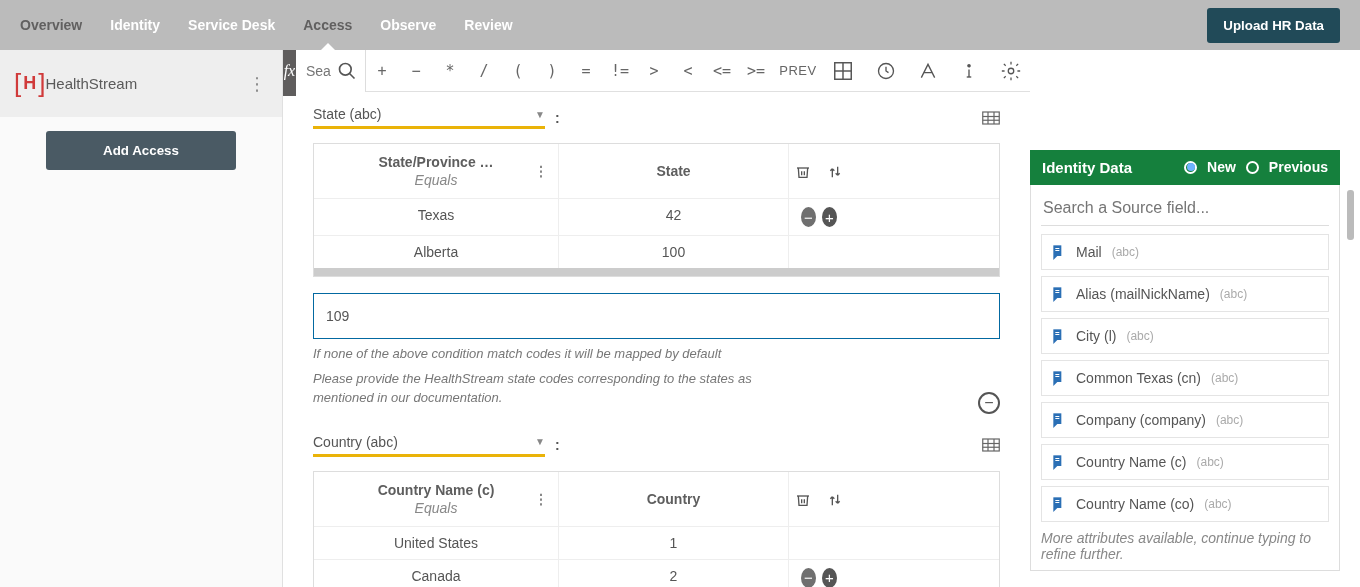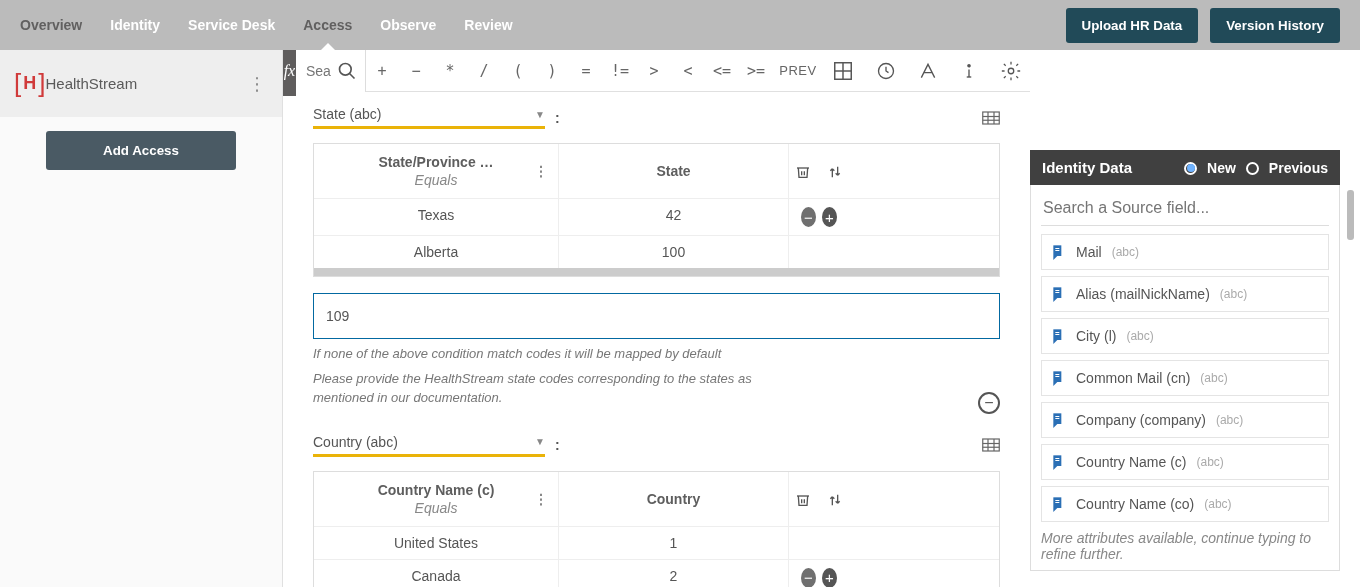--- a/index.html
+++ b/index.html
@@ -50,21 +50,21 @@
   .map-cell { padding: 8px 12px; text-align: center; color: #555; }
   .scroll-strip { height: 8px; background: #ccc; margin-top: 0; }
   .row-pm { display: flex; gap: 6px; align-items: center; justify-content: flex-start; }
   .pm { width: 20px; height: 20px; border-radius: 50%; background: #6f6f6f; color: #fff; display: flex; align-items: center; justify-content: center; font-size: 15px; line-height: 1; cursor: pointer; }
   .pm.plus { background: #555; }
   .default-box { border: 1px solid #0369a1; padding: 14px 12px; margin-top: 16px; color: #555; }
   .hint { font-style: italic; color: #777; font-size: 13px; margin-top: 6px; line-height: 1.45; }
   .circle-outline { width: 22px; height: 22px; border: 2px solid #555; border-radius: 50%; display: flex; align-items: center; justify-content: center; color: #555; font-size: 16px; line-height: 1; cursor: pointer; }
   .side-panel { width: 310px; margin: 100px 20px 0 0; position: relative; }
   .side-scroll { position: absolute; right: -14px; top: 40px; width: 7px; height: 50px; background: #bbb; border-radius: 3px; }
-  .panel-head { background: #404040; color: #fff; display: flex; align-items: flex-end; padding: 9px 12px; font-weight: 600; }
+  .panel-head { background: #15803d; color: #fff; display: flex; align-items: flex-start; padding: 9px 12px; font-weight: 600; }
   .panel-title { font-size: 15px; }
   .radio-group { margin-left: auto; display: flex; gap: 10px; align-items: center; font-size: 14px; font-weight: 600; }
   .radio { width: 13px; height: 13px; border-radius: 50%; border: 2px solid #fff; display: inline-block; position: relative; }
   .radio.checked::after { content: ''; position: absolute; inset: 0; margin: auto; width: 8px; height: 8px; background: #6fb3ff; border-radius: 50%; }
   .panel-body { border: 1px solid #ddd; border-top: none; padding: 8px 10px 4px; }
   .panel-search { width: 100%; border: none; border-bottom: 1px solid #ddd; padding: 6px 2px 8px; outline: none; font-size: 16px; margin-bottom: 8px; }
   .field-item { border: 1px solid #e4e4e4; padding: 8px 8px; margin-bottom: 6px; display: flex; align-items: center; gap: 10px; cursor: grab; background: #fff; }
   .field-icon { width: 16px; height: 18px; display: inline-block; }
   .field-label { color: #555; font-size: 14px; font-weight: 500; }
   .field-type { color: #aaa; font-size: 12px; }
@@ -79,21 +79,20 @@
   <div class="tabs">
     <div class="tab dark">Overview</div>
     <div class="tab">Identity</div>
     <div class="tab">Service Desk</div>
     <div class="tab dark active">Access</div>
     <div class="tab">Observe</div>
     <div class="tab">Review</div>
   </div>
   <div class="spacer"></div>
   <button class="btn">Upload HR Data</button>
-  <button class="btn">Version History</button>
 </div>
 
 <div class="layout">
 
   <div class="sidebar">
     <div class="app-card">
       <span class="app-logo-wrap">
         <span class="app-logo-bracket">[</span>
         <span style="color:#d03a3a;font-weight:bold;font-size:18px;padding:0 2px;">H</span>
         <span class="app-logo-bracket">]</span>
@@ -358,21 +357,21 @@
             </div>
             <div class="field-item">
               <span class="field-icon">
                 <svg width="16" height="18" viewBox="0 0 24 24">
                   <rect x="5" y="2" width="12" height="16" fill="#2a6fb5"></rect>
                   <polygon points="5,18 11,18 5,24" fill="#2a6fb5"></polygon>
                   <rect x="8" y="6" width="6" height="1.5" fill="#fff"></rect>
                   <rect x="8" y="9" width="6" height="1.5" fill="#fff"></rect>
                 </svg>
               </span>
-              <span class="field-label">Common Mail (cn)</span> 
+              <span class="field-label">Common Texas (cn)</span> 
               <span class="field-type">(abc)</span>
             </div>
             <div class="field-item">
               <span class="field-icon">
                 <svg width="16" height="18" viewBox="0 0 24 24">
                   <rect x="5" y="2" width="12" height="16" fill="#2a6fb5"></rect>
                   <polygon points="5,18 11,18 5,24" fill="#2a6fb5"></polygon>
                   <rect x="8" y="6" width="6" height="1.5" fill="#fff"></rect>
                   <rect x="8" y="9" width="6" height="1.5" fill="#fff"></rect>
                 </svg>

